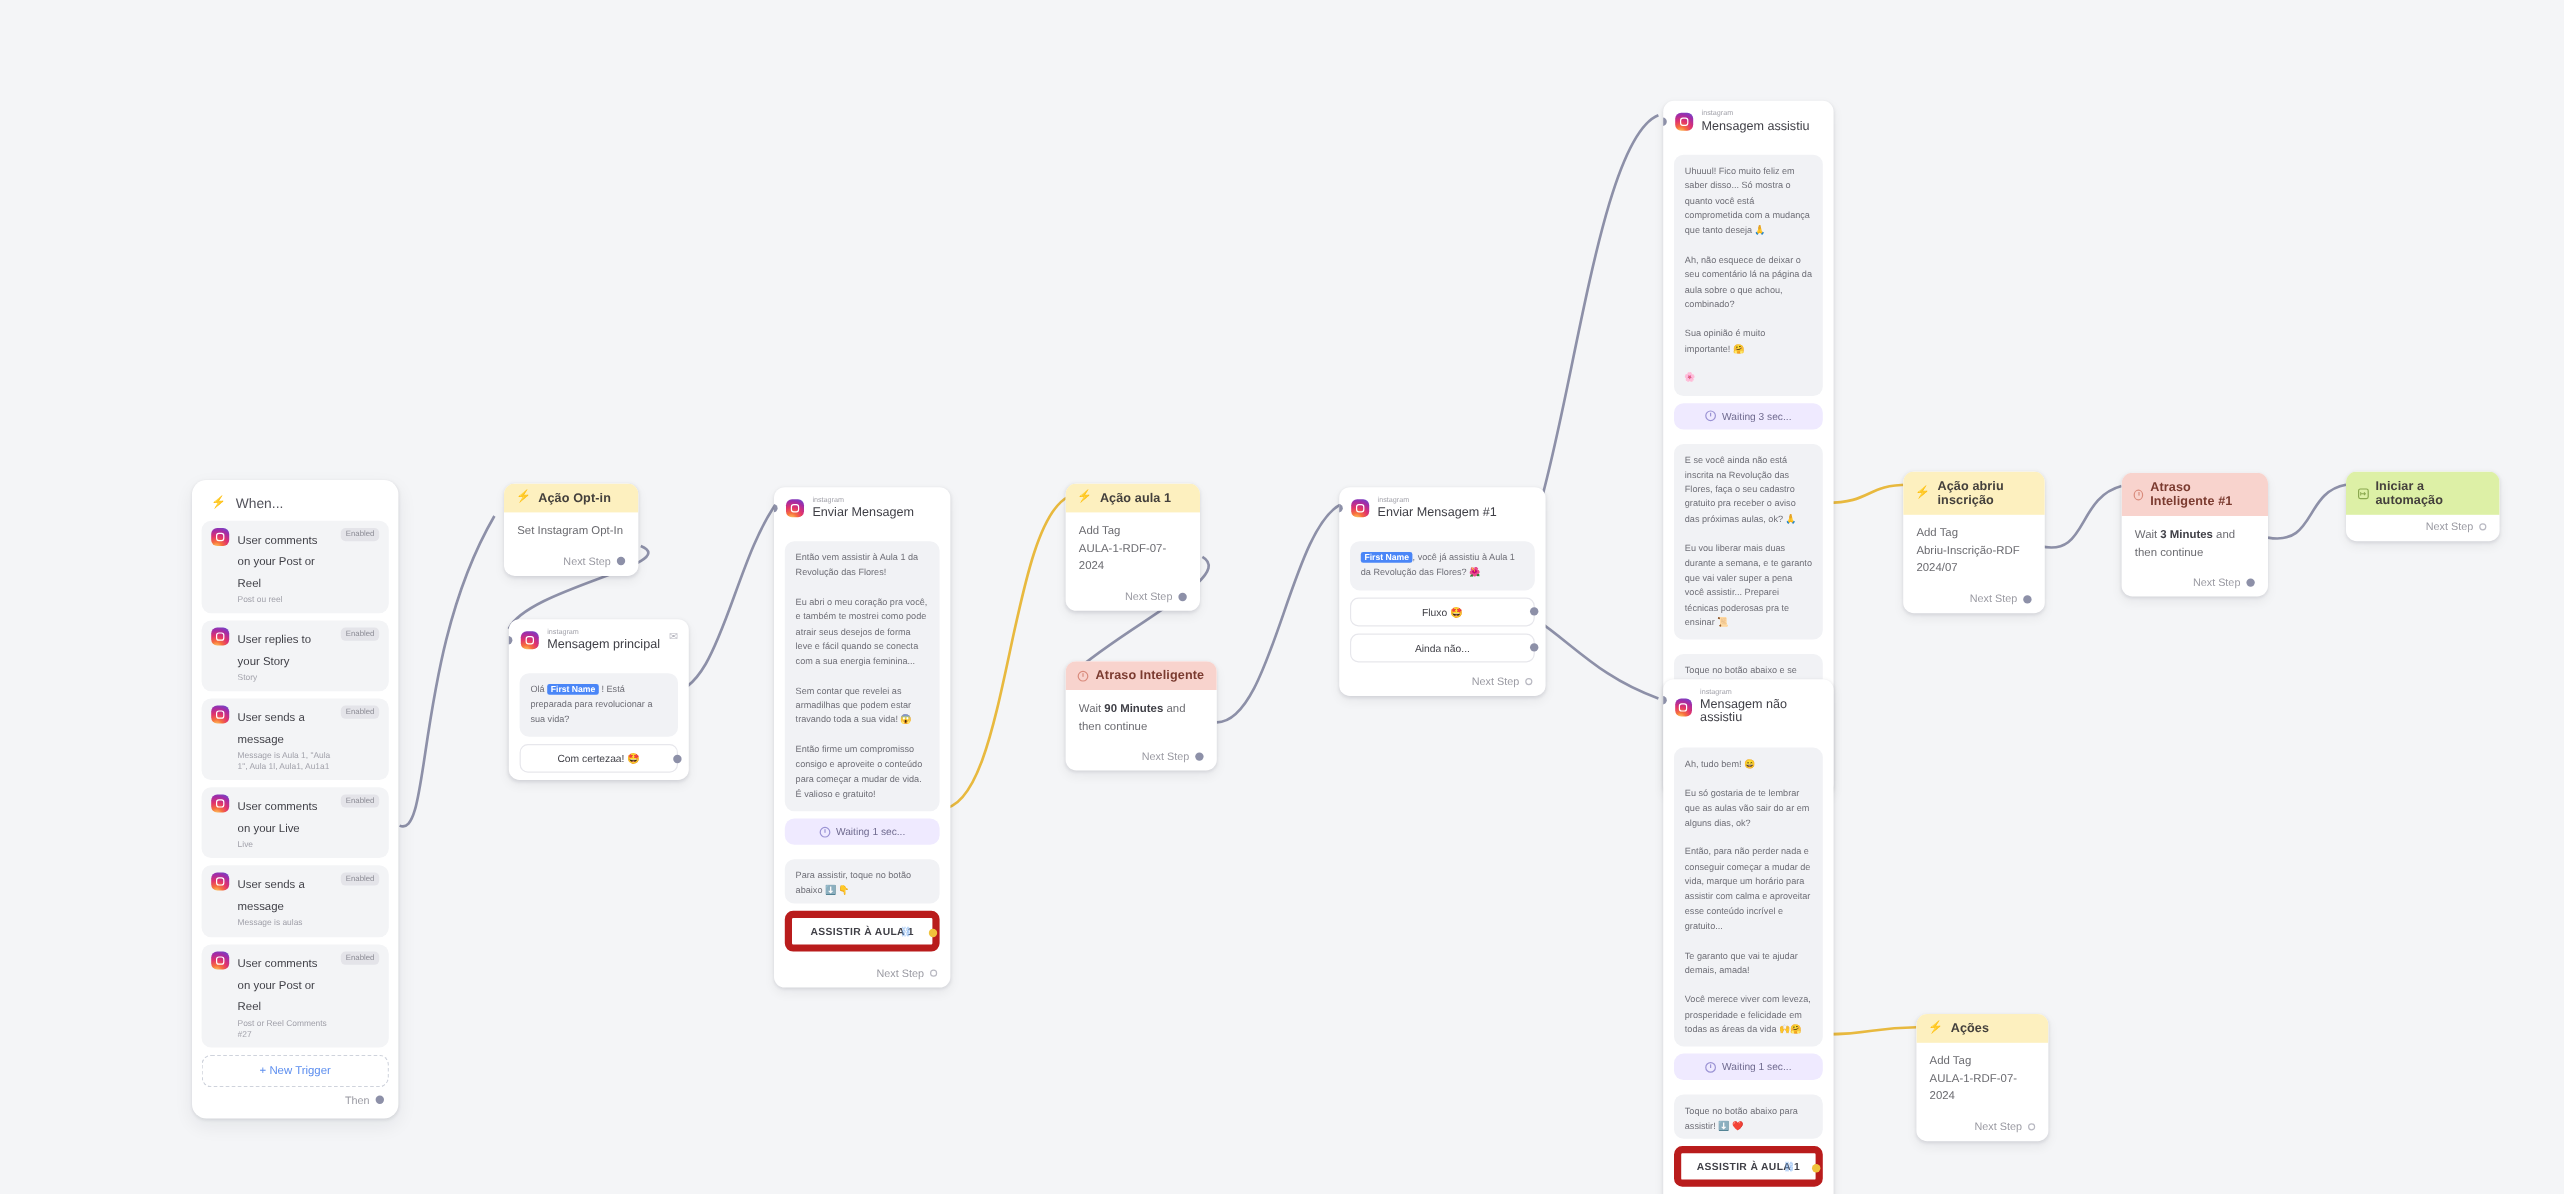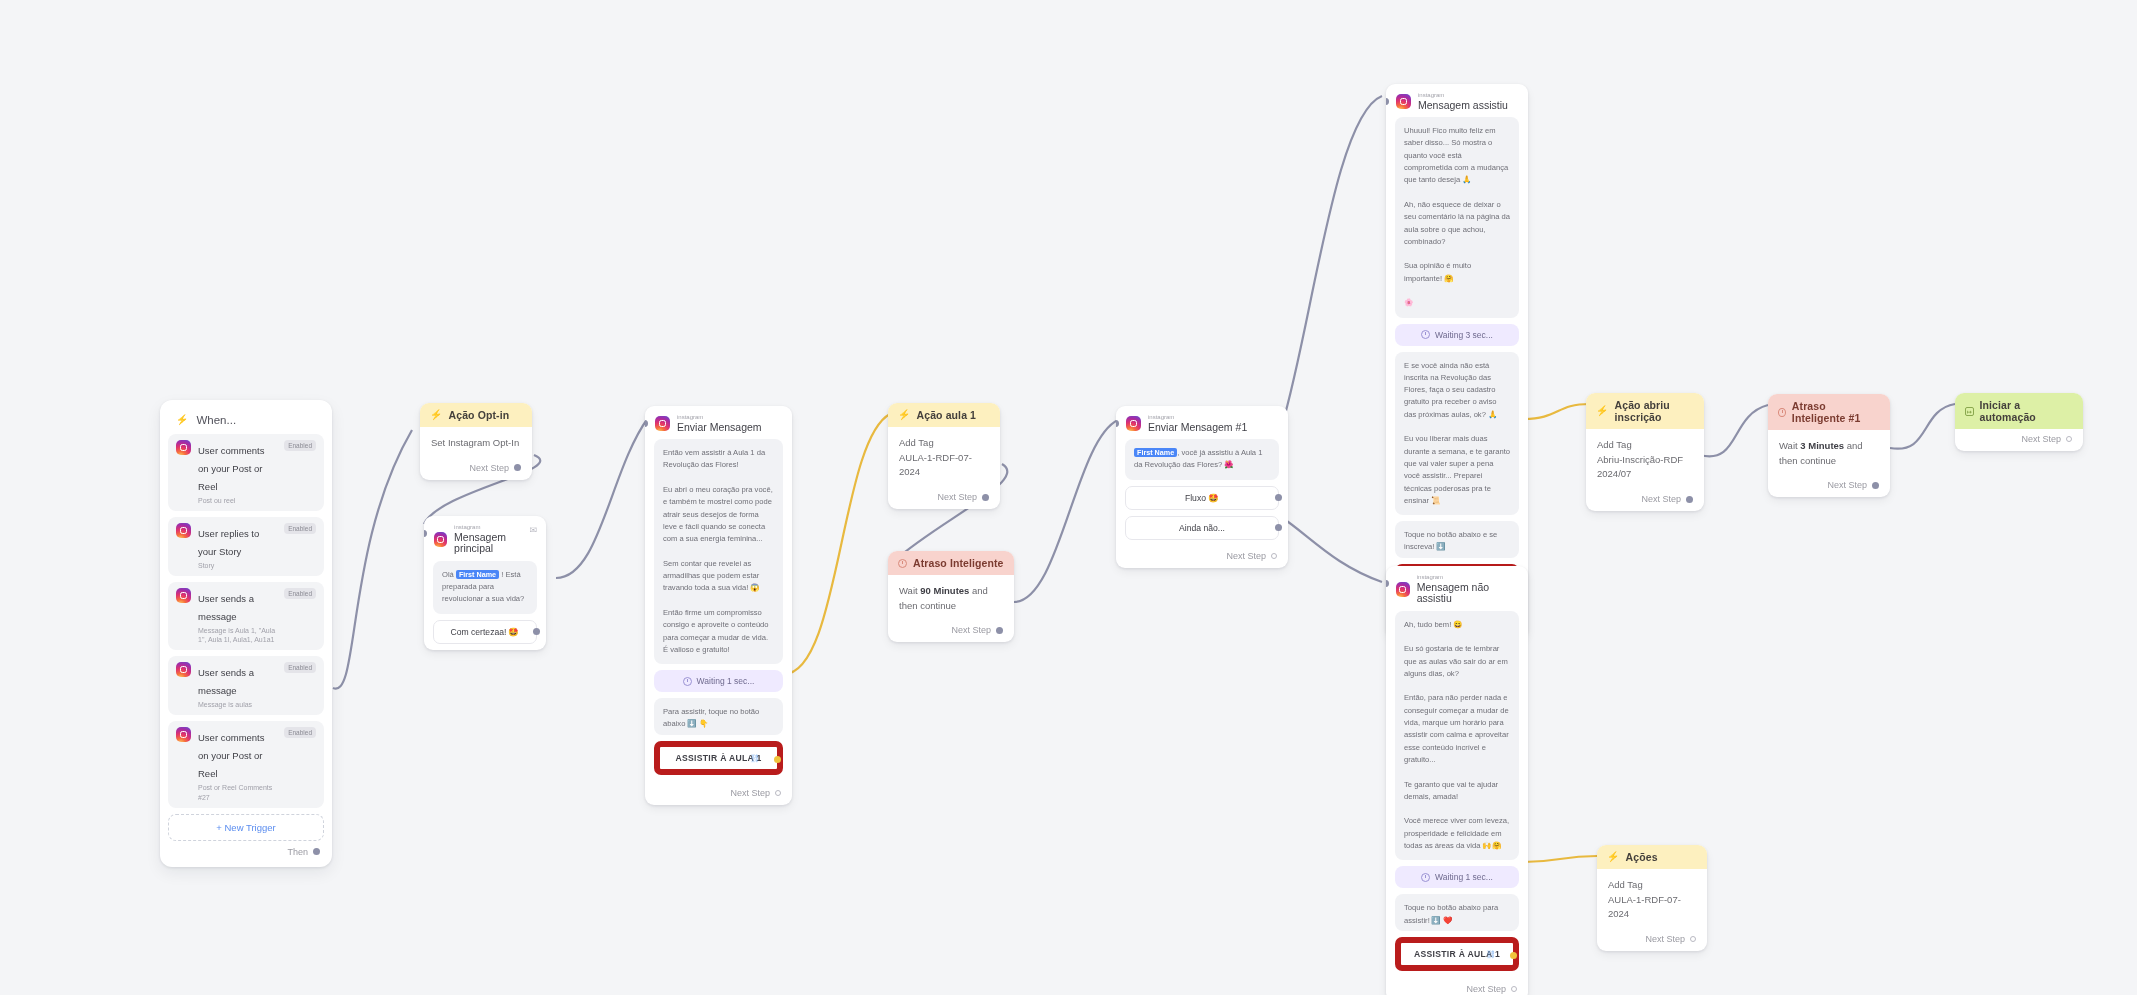--- a/index.html
+++ b/index.html
@@ -58,21 +58,21 @@
 
   
   .ig-head { display:flex; align-items:center; gap:7px; padding:8px 10px 6px 10px; position:relative;}
   .ig-avatar { width:15px;height:15px;border-radius:5px;
      background:radial-gradient(circle at 30% 110%, #fdd96a 0%, #f7703c 25%, #e0336d 50%, #a32ca6 75%, #5b51d8 100%);
      display:flex;align-items:center;justify-content:center;}
   .ig-avatar i { width:7px;height:7px;border:1.2px solid #fff;border-radius:2.4px;display:block;}
   .ig-meta { line-height:1.1; }
   .ig-plat { font-size:6px; color:#a3a3ab; }
   .ig-title { font-size:10.5px; color:#3f3f46; margin-top:1px; }
-  .bubble { background:#f1f2f5; border-radius:8px; margin:0 9px 6px 9px; padding:8px 9px;
+  .bubble { background:#f1f2f5; border-radius:8px; margin:12px 9px 6px 9px; padding:8px 9px;
      font-size:7.6px; color:#6f6f77; line-height:1.62; white-space:pre-wrap; }
   .bubble .chip { background:#4a86f7; color:#fff; border-radius:2px; padding:0 3px;
      font-size:7.2px; font-weight:600; }
   .wait { margin:0 9px 6px 9px; background:#efeaff; border-radius:8px; padding:6px;
      display:flex; align-items:center; justify-content:center; gap:5px;
      font-size:8.5px; color:#6f6a8f; }
   .clock { width:9px;height:9px;border:1.3px solid #9b93d4;border-radius:50%;position:relative; }
   .clock::after{content:"";position:absolute;left:3.3px;top:1.4px;width:1px;height:3px;background:#9b93d4;}
   .qr-btn { background:#fff; border:6px solid #b91c1c; border-radius:7px;
      margin:0 9px 8px 9px; padding:6px 8px; display:flex; align-items:flex-end;
@@ -159,20 +159,30 @@
       <span class="ig-avatar">
           <i></i>
         </span>
       <span class="tp-item-txt">
         <span class="tp-title">User sends a message</span>
         <div class="tp-sub">Message is Aula 1, "Aula 1", Aula 1l, Aula1, Au1a1</div>
       </span>
       <span class="badge">Enabled</span>
     </div>
 
+    <div class="tp-item">
+      <span class="ig-avatar">
+          <i></i>
+        </span>
+      <span class="tp-item-txt">
+        <span class="tp-title">User comments on your Live</span>
+        <div class="tp-sub">Live</div>
+      </span>
+      <span class="badge">Enabled</span>
+    </div>
 
     <div class="tp-item">
       <span class="ig-avatar">
           <i></i>
         </span>
       <span class="tp-item-txt">
         <span class="tp-title">User sends a message</span>
         <div class="tp-sub">Message is aulas</div>
       </span>
       <span class="badge">Enabled</span>
@@ -203,21 +213,21 @@
     </div>
     <div class="node-body">
       <div class="body-line">Set Instagram Opt-In</div>
     </div>
     <div class="next-step">
       <span>Next Step</span>
       <span class="dot-solid"></span>
     </div>
   </div>
 
-  <div class="node" style="left:424px; top:516px; width:122px;">
+  <div class="node" style="left:424px; top:516px; width:150px;">
     <span class="inport"></span>
     <div class="ig-head">
       <span class="ig-avatar">
           <i></i>
         </span>
       <span class="ig-meta">
         <div class="ig-plat">instagram</div>
         <div class="ig-title">Mensagem principal</div>
       </span>
       <span class="chat-ic">✉</span>

